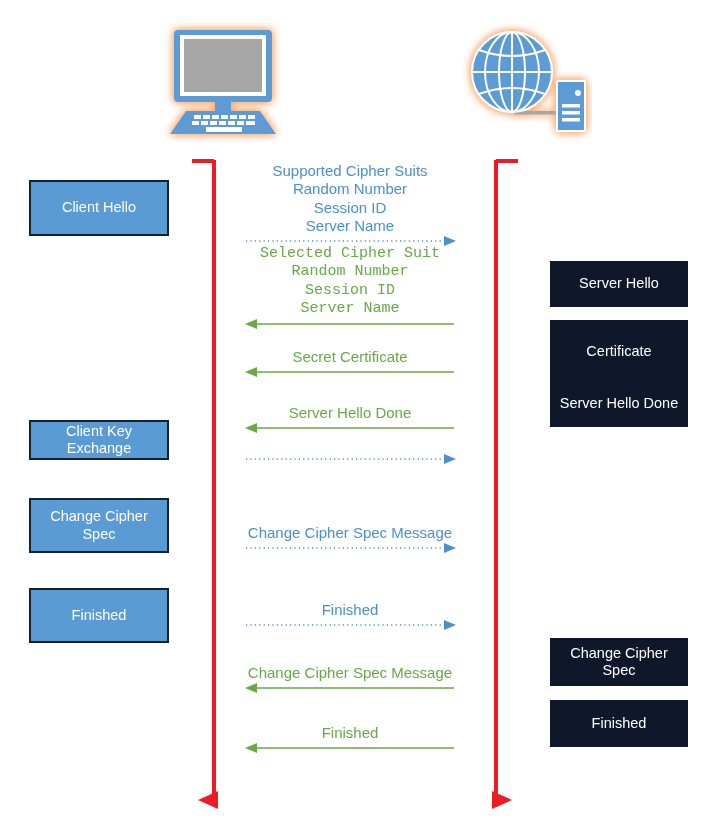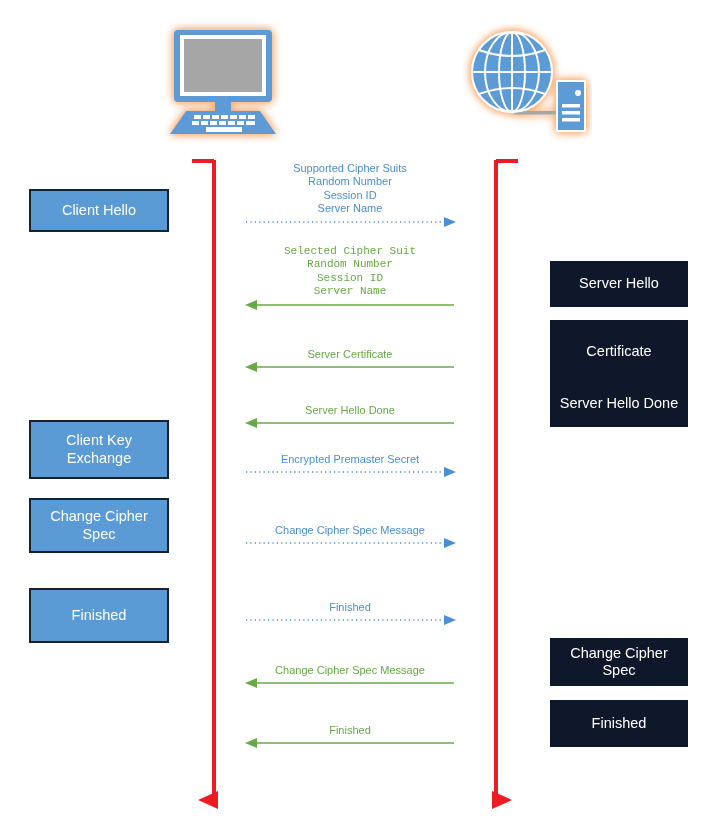--- a/index.html
+++ b/index.html
@@ -81,21 +81,21 @@
 
   
   .arrow-row {
     position: absolute;
     left: 240px;
     width: 220px;
   }
   .arrow-label {
     text-align: center;
     line-height: 1.22;
-    font-size: 11px;
+    font-size: 15px;
     white-space: pre-line;
   }
   .label-blue { color: #4a8fd0; }
   .label-green { color: #66a945; }
   .arrow-svg {
     display: block;
     width: 220px;
     height: 12px;
   }
 </style>
@@ -194,24 +194,24 @@
 
   <div id="server-lifeline" class="lifeline">
     <svg viewBox="0 0 44 660" width="44" height="660" aria-label="server lifeline">
       <path d="M16 6 L38 6" stroke="#ed1c24" stroke-width="4" fill="none"></path>
       <path d="M16 5 L16 640" stroke="#ed1c24" stroke-width="4" fill="none"></path>
       <path d="M32 645 L12 636 L12 654 Z" fill="#ed1c24"></path>
     </svg>
   </div>
 
   <div id="client-boxes-host">
-      <div class="msg-box client-box" style="top: 189px; height: 43px;">
+      <div class="msg-box client-box" style="top: 180px; height: 56px;">
         <span style="white-space: pre-line;">Client Hello</span>
       </div>
-      <div class="msg-box client-box" style="top: 420px; height: 59px;">
+      <div class="msg-box client-box" style="top: 420px; height: 40px;">
         <span style="white-space: pre-line;">Client Key
 Exchange</span>
       </div>
       <div class="msg-box client-box" style="top: 498px; height: 55px;">
         <span style="white-space: pre-line;">Change Cipher
 Spec</span>
       </div>
       <div class="msg-box client-box" style="top: 588px; height: 55px;">
         <span style="white-space: pre-line;">Finished</span>
       </div>
@@ -253,39 +253,38 @@
 Session ID
 Server Name</div>
         <div>
           <svg class="arrow-svg" viewBox="0 0 220 12" width="220" height="12">
             <line x1="16" y1="6" x2="214" y2="6" stroke="#66a945" stroke-width="1.6"></line>
             <path d="M17 1 L5 6 L17 11 Z" fill="#66a945"></path>
           </svg>
         </div>
       </div>
       <div class="arrow-row" style="top: 348px;">
-        <div class="arrow-label label-green">Server Certificate</div>
+        <div class="arrow-label label-green">Secret Certificate</div>
         <div>
           <svg class="arrow-svg" viewBox="0 0 220 12" width="220" height="12">
             <line x1="16" y1="6" x2="214" y2="6" stroke="#66a945" stroke-width="1.6"></line>
             <path d="M17 1 L5 6 L17 11 Z" fill="#66a945"></path>
           </svg>
         </div>
       </div>
       <div class="arrow-row" style="top: 404px;">
         <div class="arrow-label label-green">Server Hello Done</div>
         <div>
           <svg class="arrow-svg" viewBox="0 0 220 12" width="220" height="12">
             <line x1="16" y1="6" x2="214" y2="6" stroke="#66a945" stroke-width="1.6"></line>
             <path d="M17 1 L5 6 L17 11 Z" fill="#66a945"></path>
           </svg>
         </div>
       </div>
       <div class="arrow-row" style="top: 453px;">
-        <div class="arrow-label label-blue">Encrypted Premaster Secret</div>
         <div>
           <svg class="arrow-svg" viewBox="0 0 220 12" width="220" height="12">
             <line x1="6" y1="6" x2="205" y2="6" stroke="#4a8fd0" stroke-width="1.4" stroke-dasharray="1.2,3.2"></line>
             <path d="M204 1 L216 6 L204 11 Z" fill="#4a8fd0"></path>
           </svg>
         </div>
       </div>
       <div class="arrow-row" style="top: 524px;">
         <div class="arrow-label label-blue">Change Cipher Spec Message</div>
         <div>

